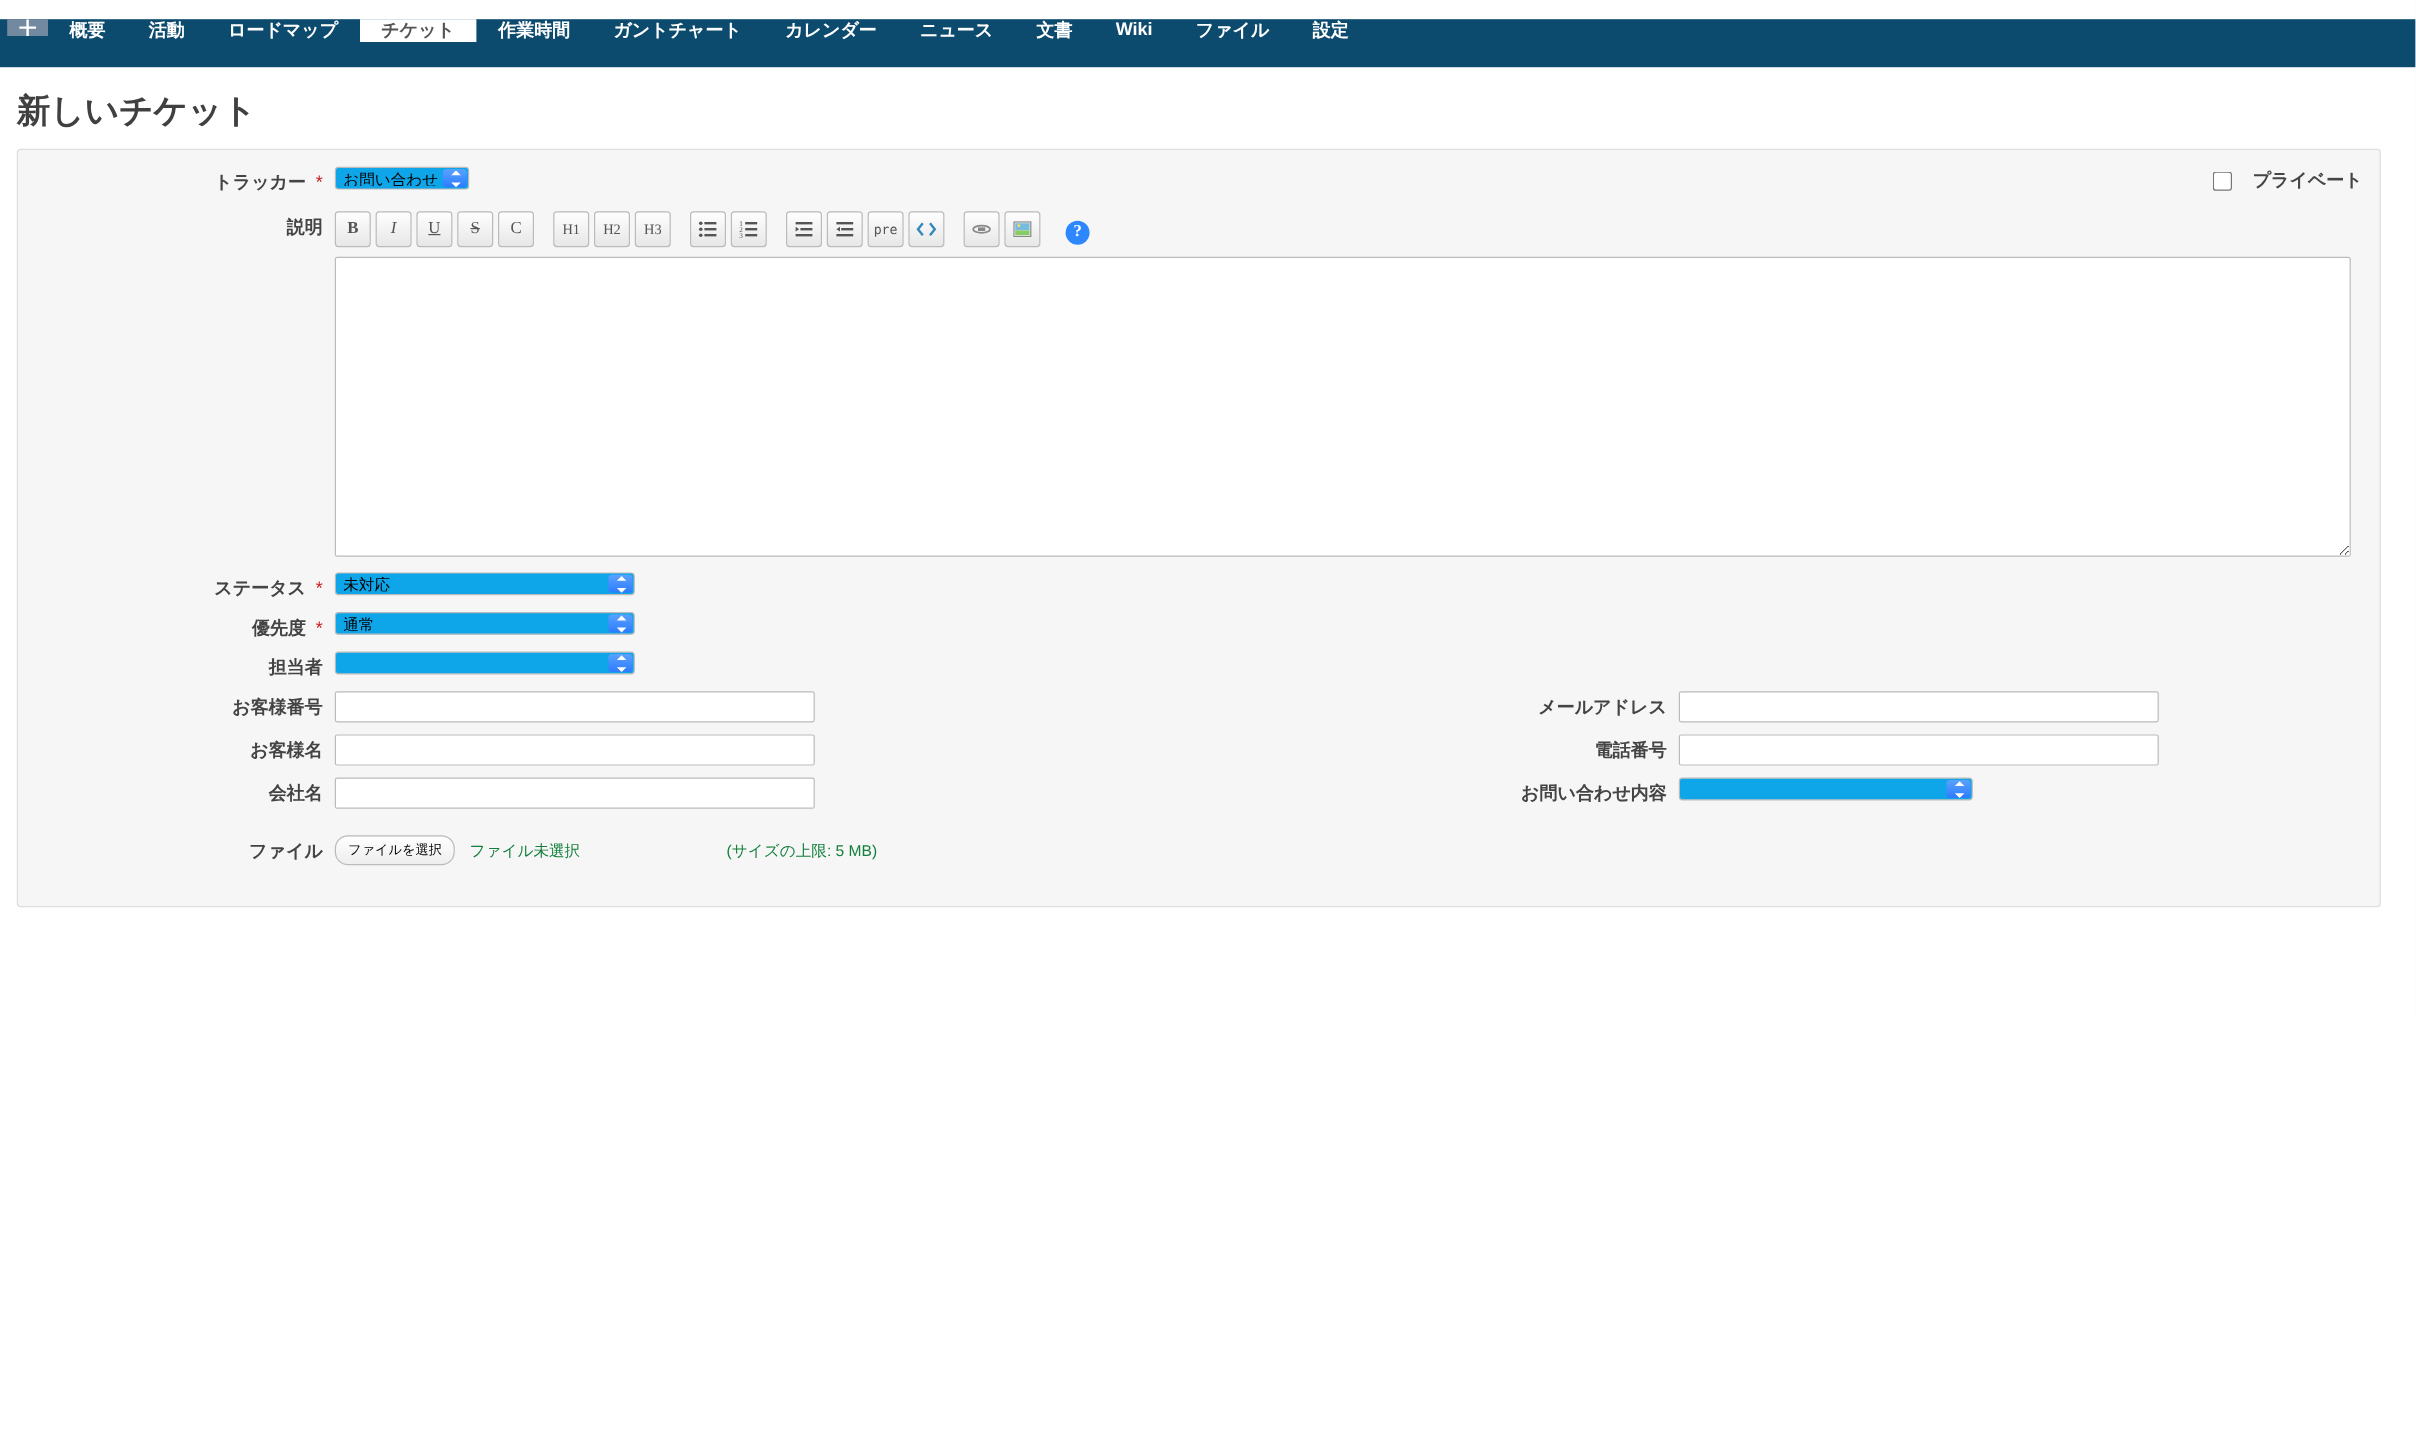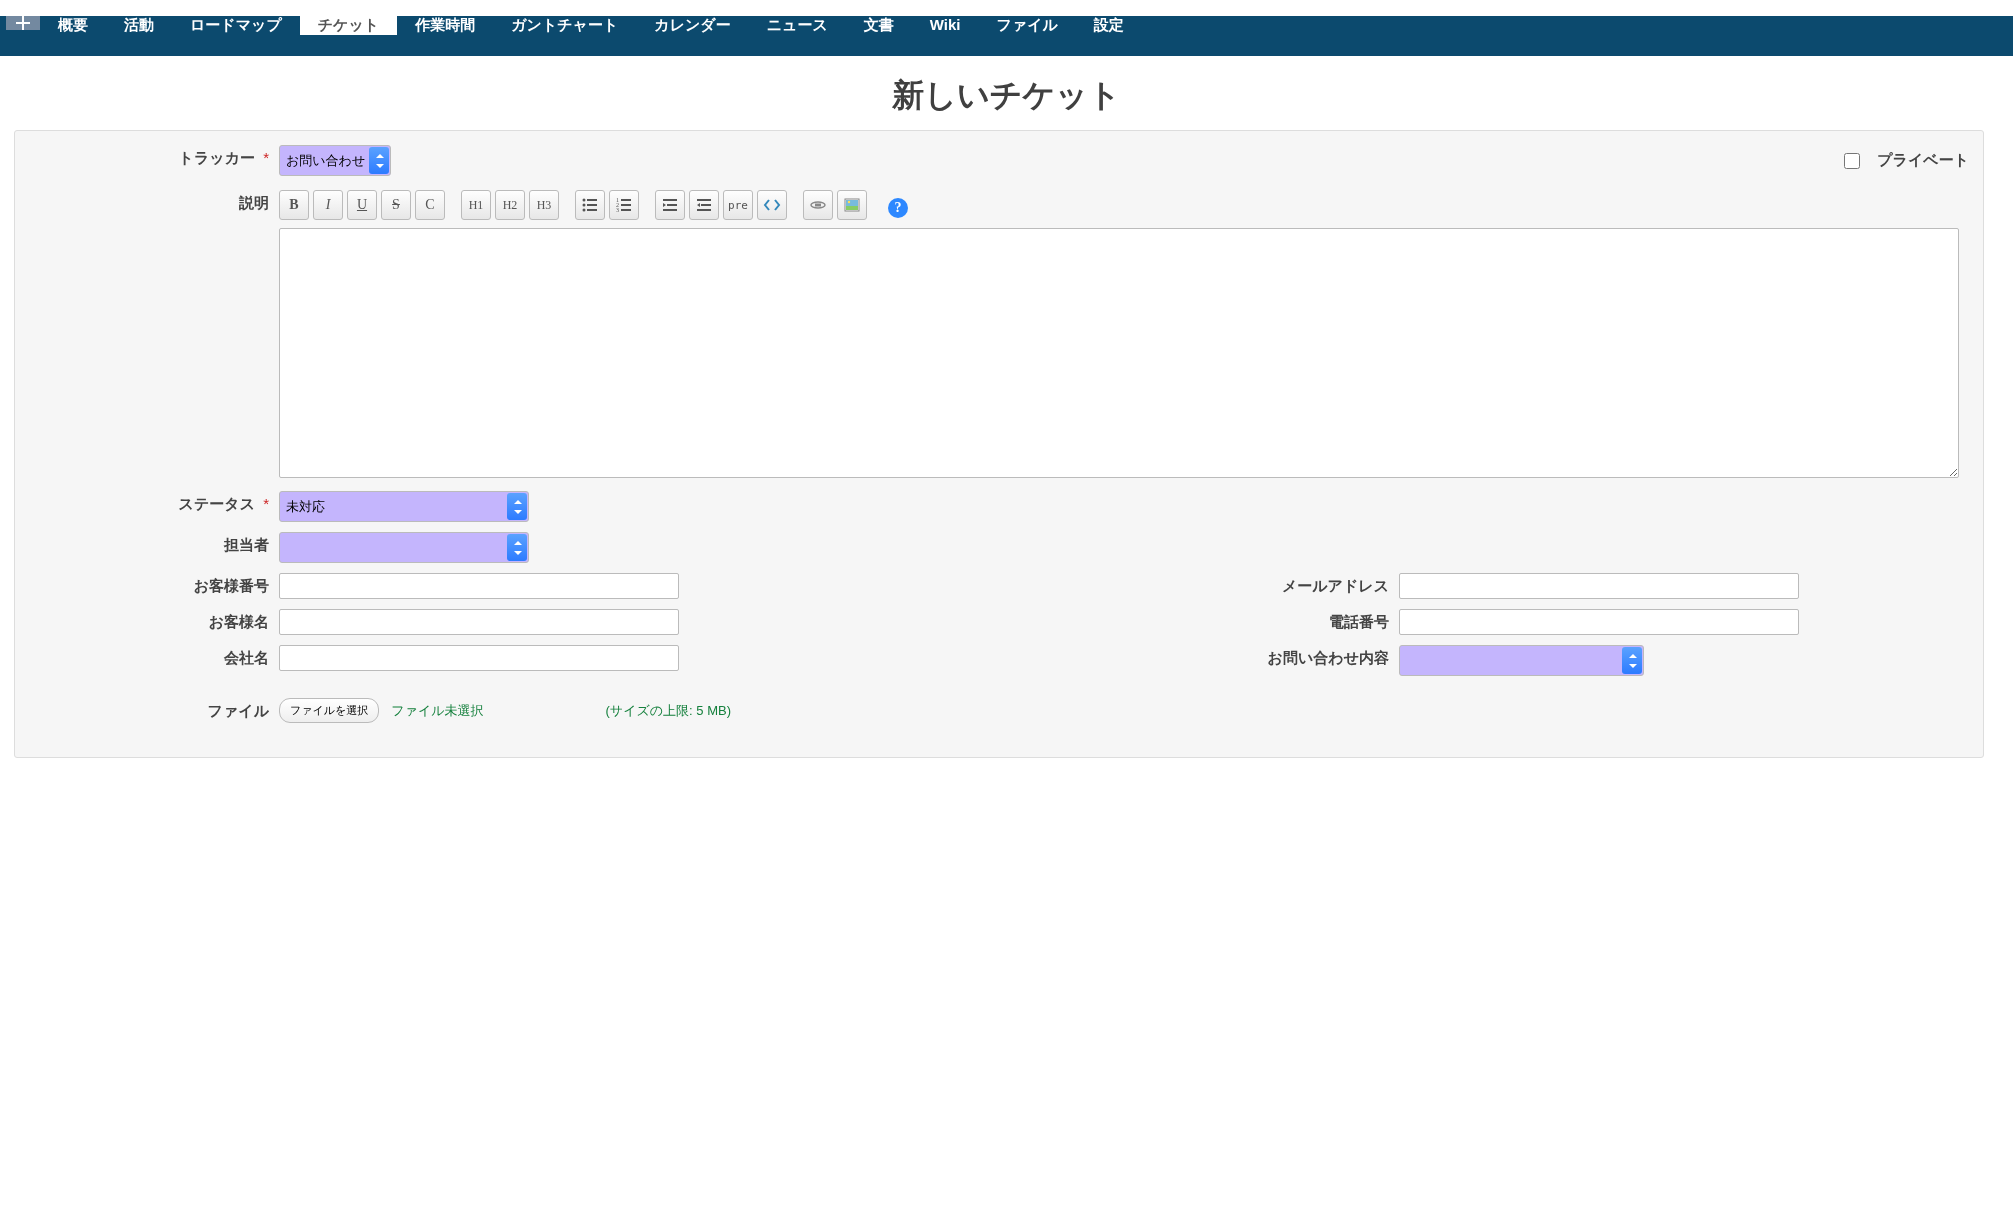--- a/index.html
+++ b/index.html
@@ -37,25 +37,24 @@
     font-weight: bold;
     font-size: 15px;
     text-decoration: none;
     cursor: pointer;
   }
   .topnav a.tab.active {
     background: #fff;
     color: #555;
   }
   h2.page-title {
-    font-size: 32px;
+    font-size: 28px;
     font-weight: bold;
     padding: 18px 14px 12px 14px;
     color: #404040;
-    text-align: center;
   }
   .form-box {
     margin: 0 29px 20px 14px;
     border: 1px solid #ddd;
     background: #f6f6f6;
     border-radius: 3px;
     padding: 14px 14px 24px 14px;
   }
   .row {
     display: flex;
@@ -67,24 +66,24 @@
     text-align: right;
     padding-right: 10px;
     font-weight: bold;
     font-size: 15px;
     color: #444;
     padding-top: 4px;
   }
   .req { color: #c22; margin-left: 4px; font-weight: normal; }
   .val { flex: 1; }
   select.sel {
-    height: 31px;
+    height: 19px;
     border: 1px solid #bbb;
     border-radius: 3px;
-    background: #c4b5fd;
+    background: #0ea5e9;
     padding: 2px 24px 2px 6px;
     font-size: 13px;
     appearance: none;
     position: relative;
   }
   .sel-wrap {
     position: relative;
     display: inline-block;
   }
   .sel-wrap::after {
@@ -347,20 +346,34 @@
     <div class="val">
       <span class="sel-wrap">
         <select class="sel" style="width:250px">
           <option>未対応</option>
         </select>
         <span class="sel-chevs"></span>
       </span>
     </div>
   </div>
 
+  <div class="row">
+    <div class="lbl">
+      <span>優先度</span>
+      <span class="req">*</span>
+    </div>
+    <div class="val">
+      <span class="sel-wrap">
+        <select class="sel" style="width:250px">
+          <option>通常</option>
+        </select>
+        <span class="sel-chevs"></span>
+      </span>
+    </div>
+  </div>
 
   <div class="row">
     <div class="lbl">担当者</div>
     <div class="val">
       <span class="sel-wrap">
         <select class="sel" style="width:250px">
           <option></option>
         </select>
         <span class="sel-chevs"></span>
       </span>

